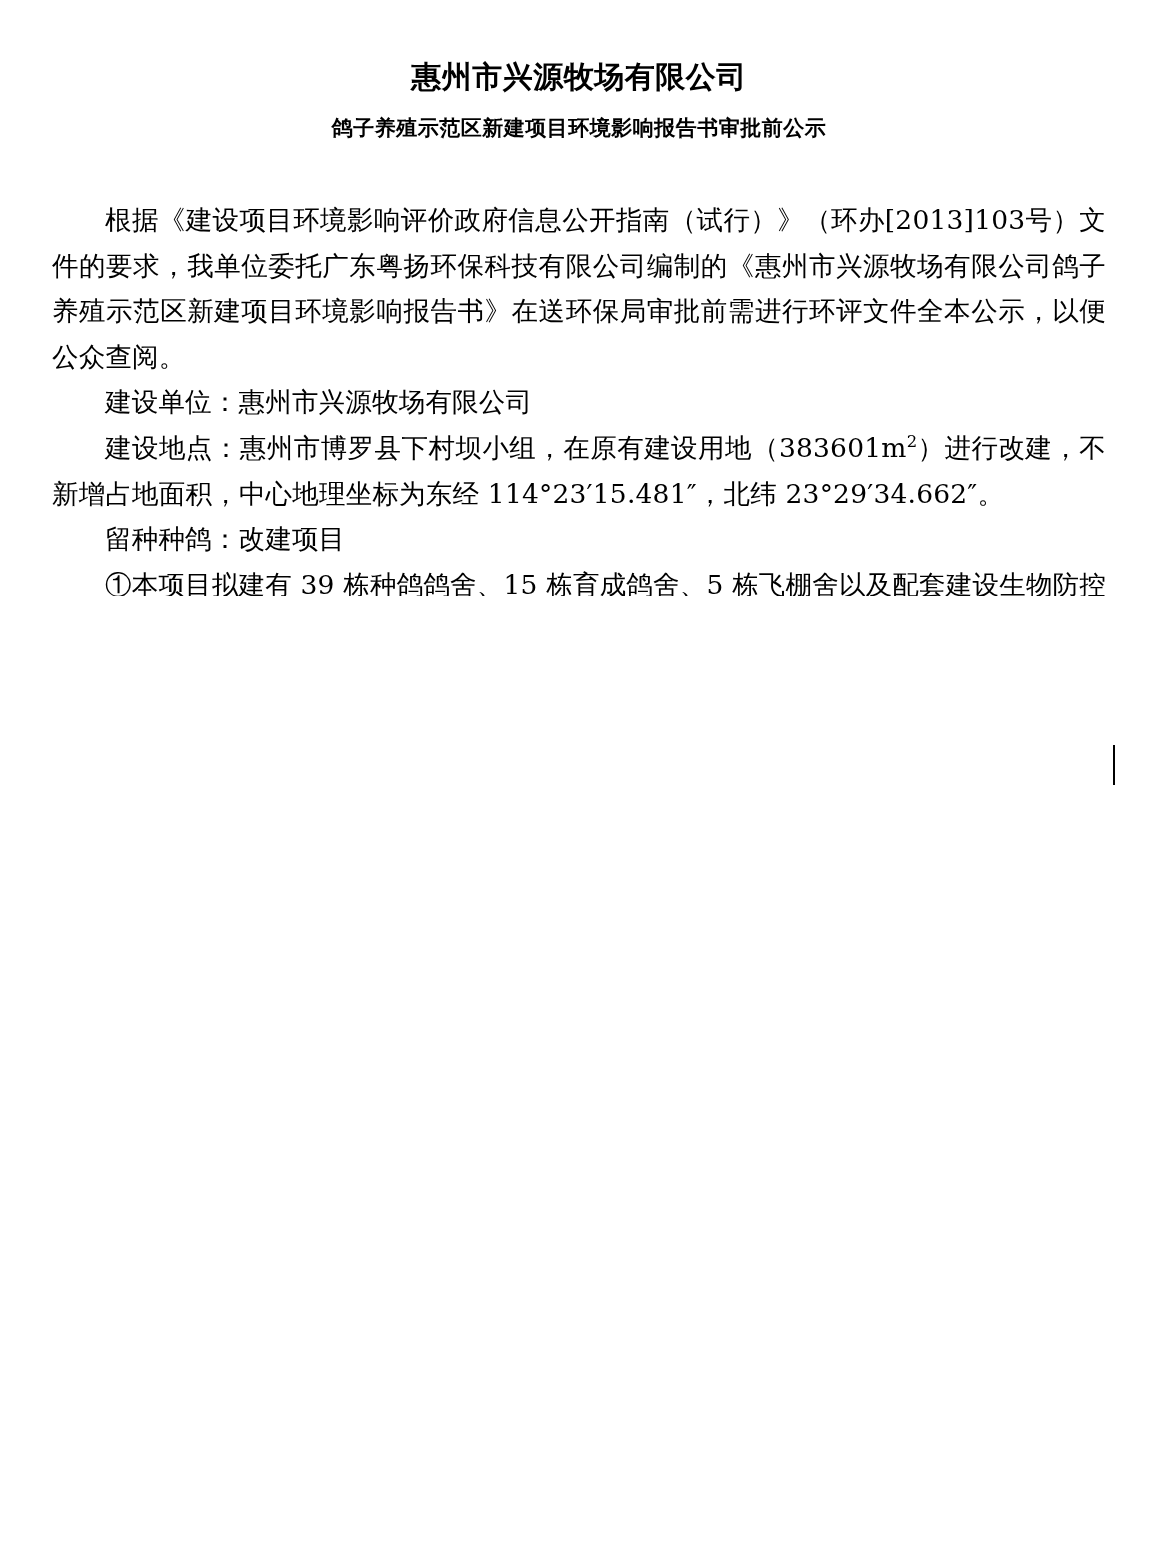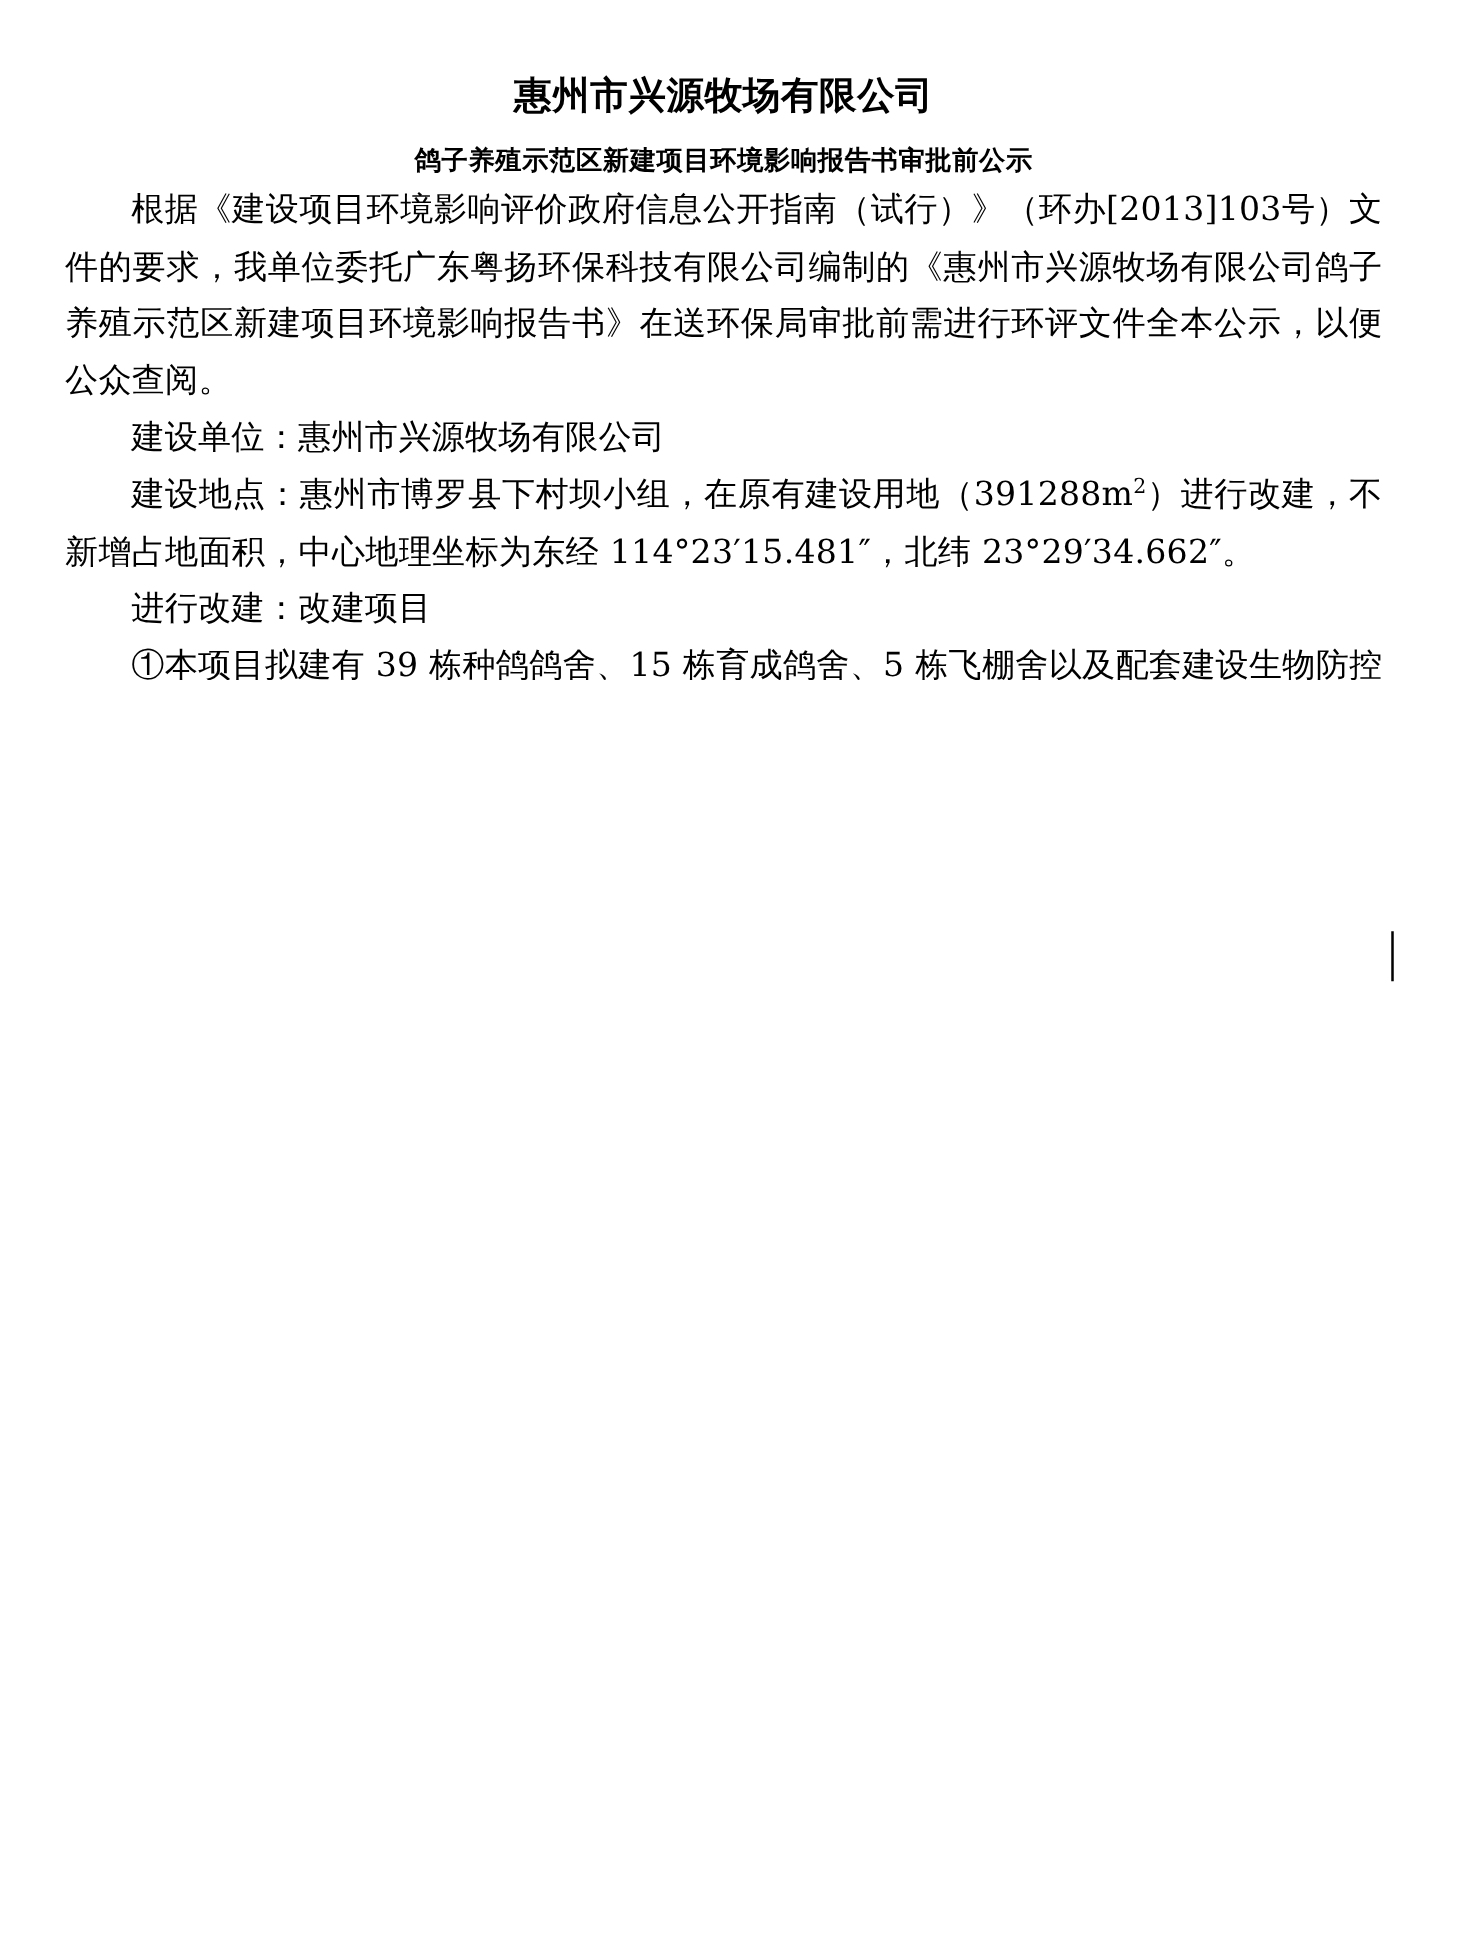--- a/index.html
+++ b/index.html
@@ -32,20 +32,21 @@
     letter-spacing: 0.5px;
   }
   .title-line-2 {
     font-size: 21px;
     font-weight: bold;
     line-height: 1.65;
     letter-spacing: 0.5px;
     margin-top: 10px;
   }
   .body-block {
+    margin-top: 52px;
   }
   p.para {
     font-size: 26.5px;
     line-height: 1.72;
     margin: 0 0 0 0;
     text-align: justify;
     text-justify: inter-ideograph;
     letter-spacing: 0.2px;
   }
   p.indent2 {
@@ -88,23 +89,23 @@
   </div>
 
   <div class="body-block">
 
     <p class="para indent2">根据《建设项目环境影响评价政府信息公开指南（试行）》（环办[2013]103号）文件的要求，我单位委托广东粤扬环保科技有限公司编制的《惠州市兴源牧场有限公司鸽子养殖示范区新建项目环境影响报告书》在送环保局审批前需进行环评文件全本公示，以便公众查阅。</p>
 
 
 
     <p class="para indent-item gap-sm">建设单位：惠州市兴源牧场有限公司</p>
 
-    <p class="para indent-item gap-sm"><span>建设地点：惠州市博罗县下村坝小组，在原有建设用地（391288m</span><sup class="sup">2</sup><span>）进行改建，不新增占地面积，中心地理坐标为东经 114°23′15.481″，北纬 23°29′34.662″。</span></p>
+    <p class="para indent-item gap-sm"><span>建设地点：惠州市博罗县下村坝小组，在原有建设用地（383601m</span><sup class="sup">2</sup><span>）进行改建，不新增占地面积，中心地理坐标为东经 114°23′15.481″，北纬 23°29′34.662″。</span></p>
 
-    <p class="para indent-item gap-md">进行改建：改建项目</p>
+    <p class="para indent-item gap-md">留种种鸽：改建项目</p>
 
 
 
     <p class="para indent2 gap-md clip-last">①本项目拟建有 39 栋种鸽鸽舍、15 栋育成鸽舍、5 栋飞棚舍以及配套建设生物防控体系、养殖环境控制、自动饲喂养等设施</p>
 
   </div>
 
   <div class="cursor-bar"></div>
 </div>
 

